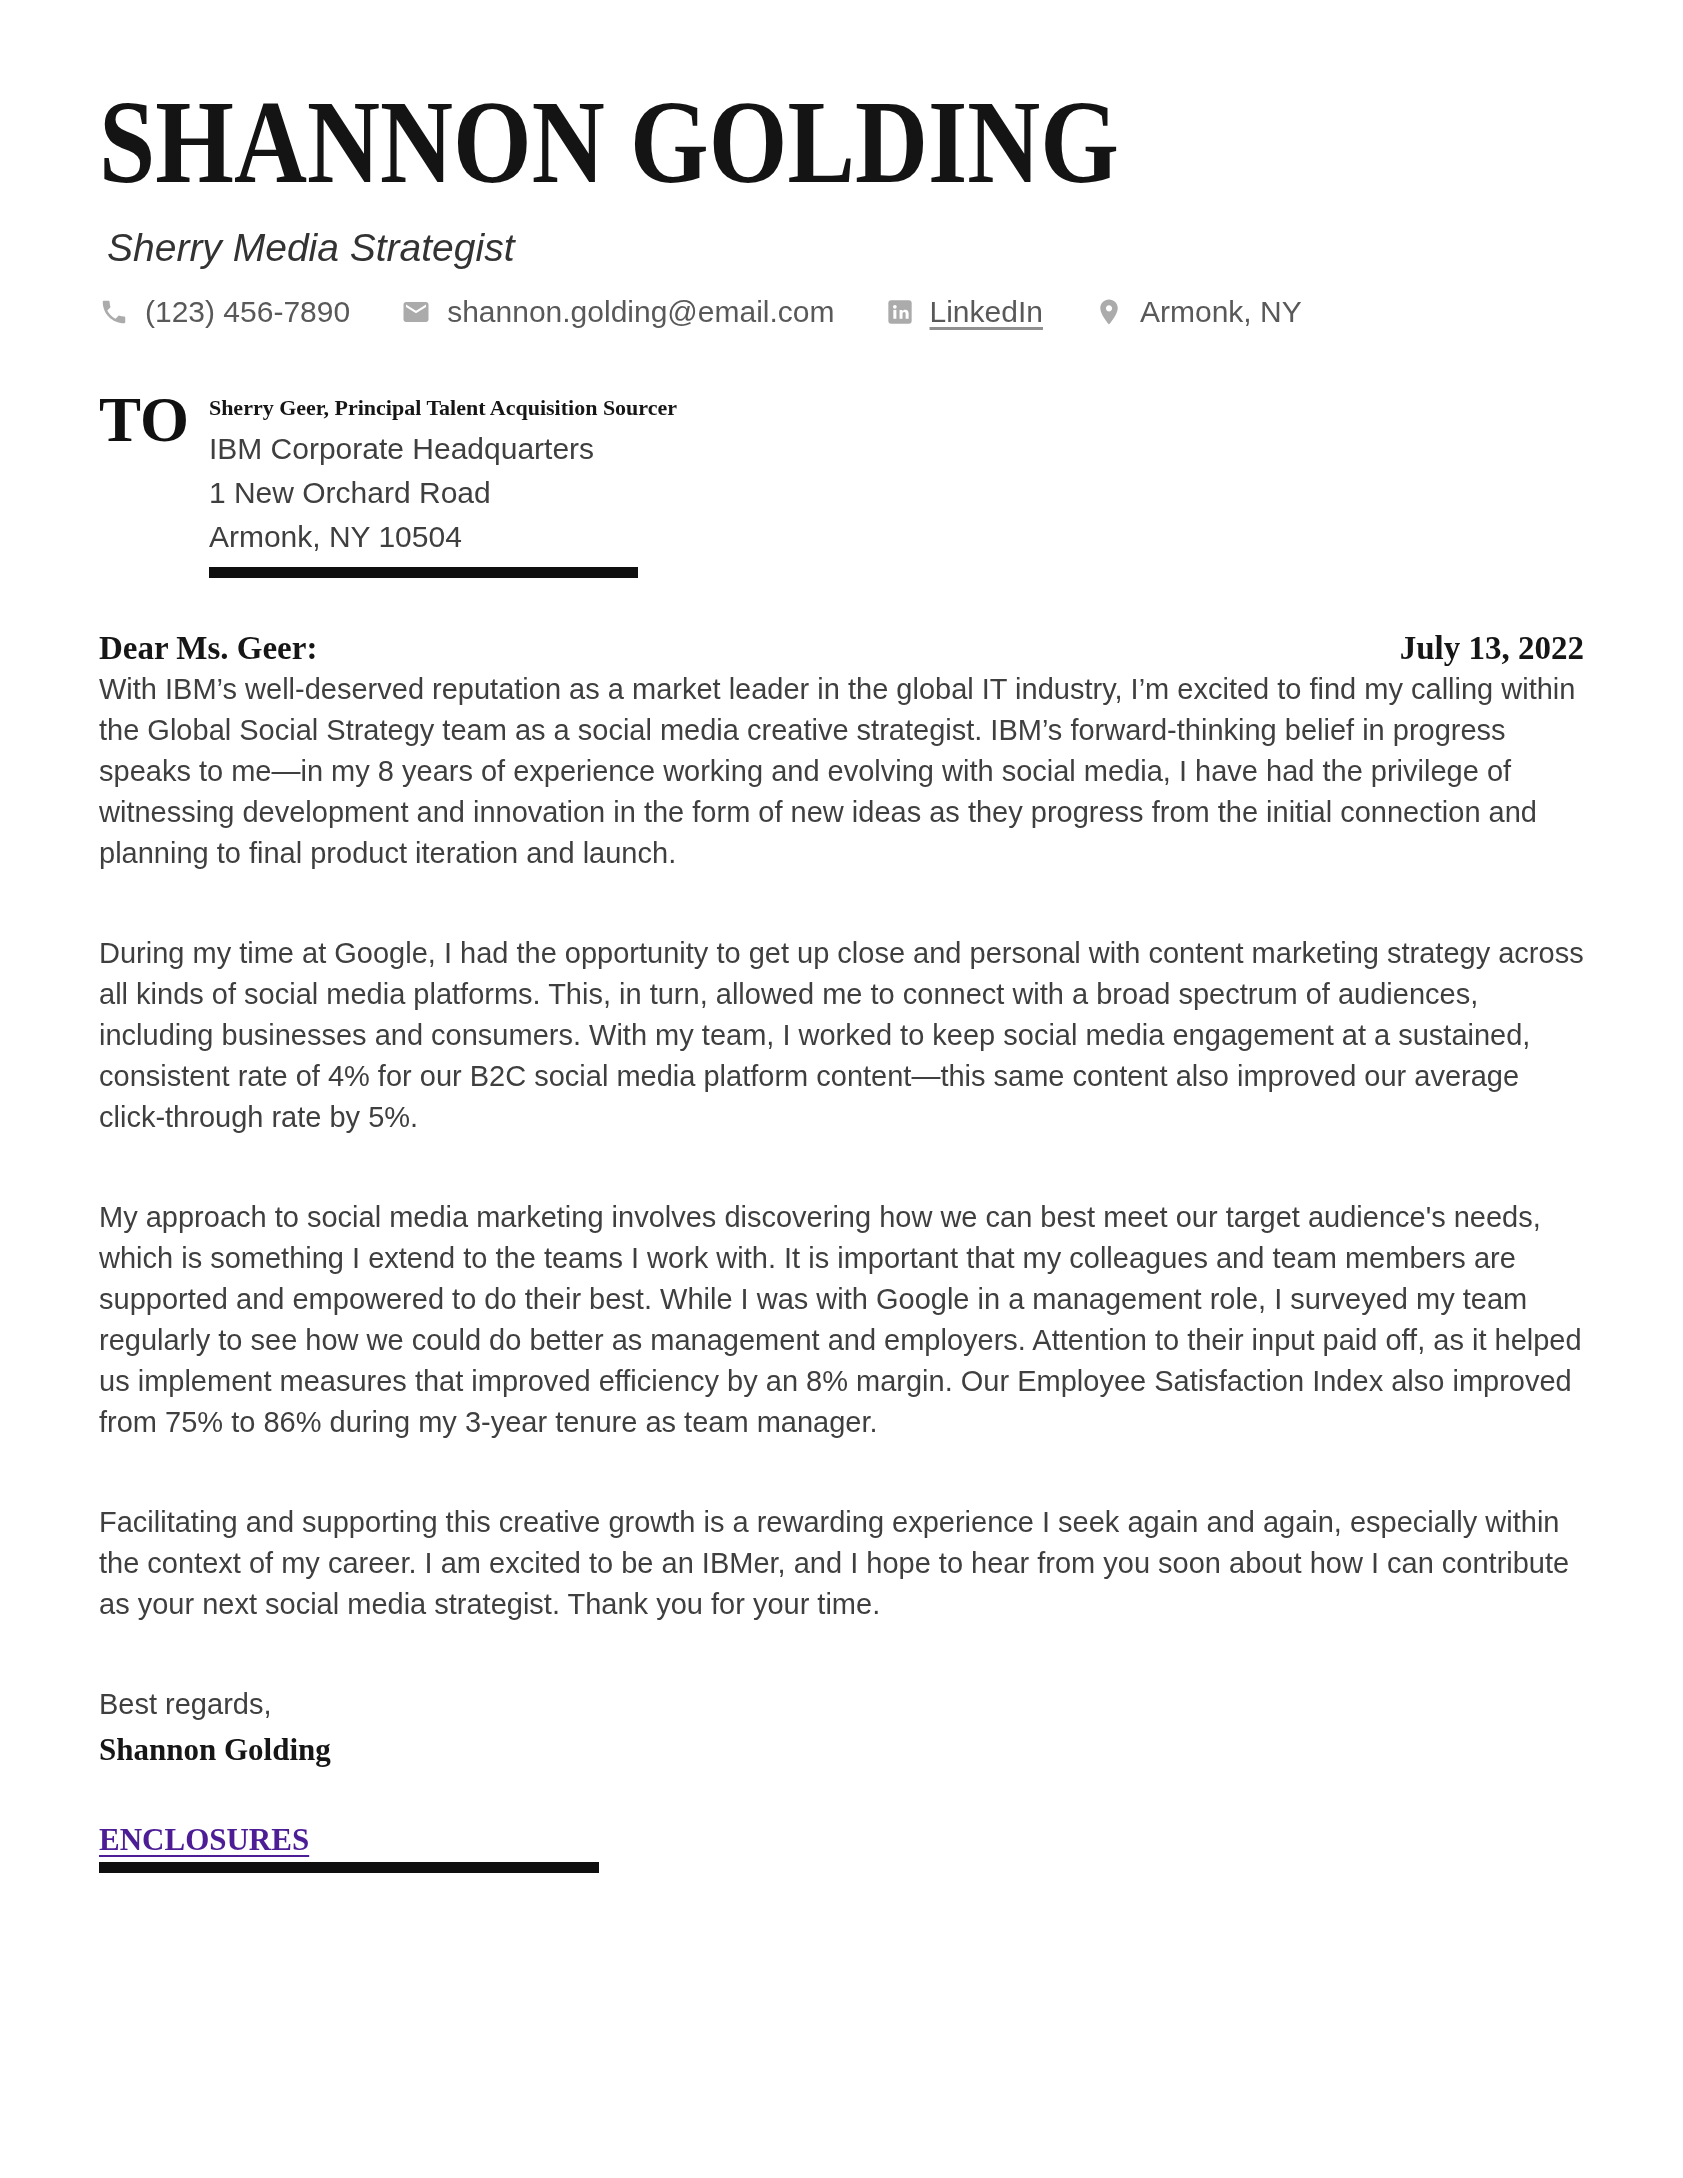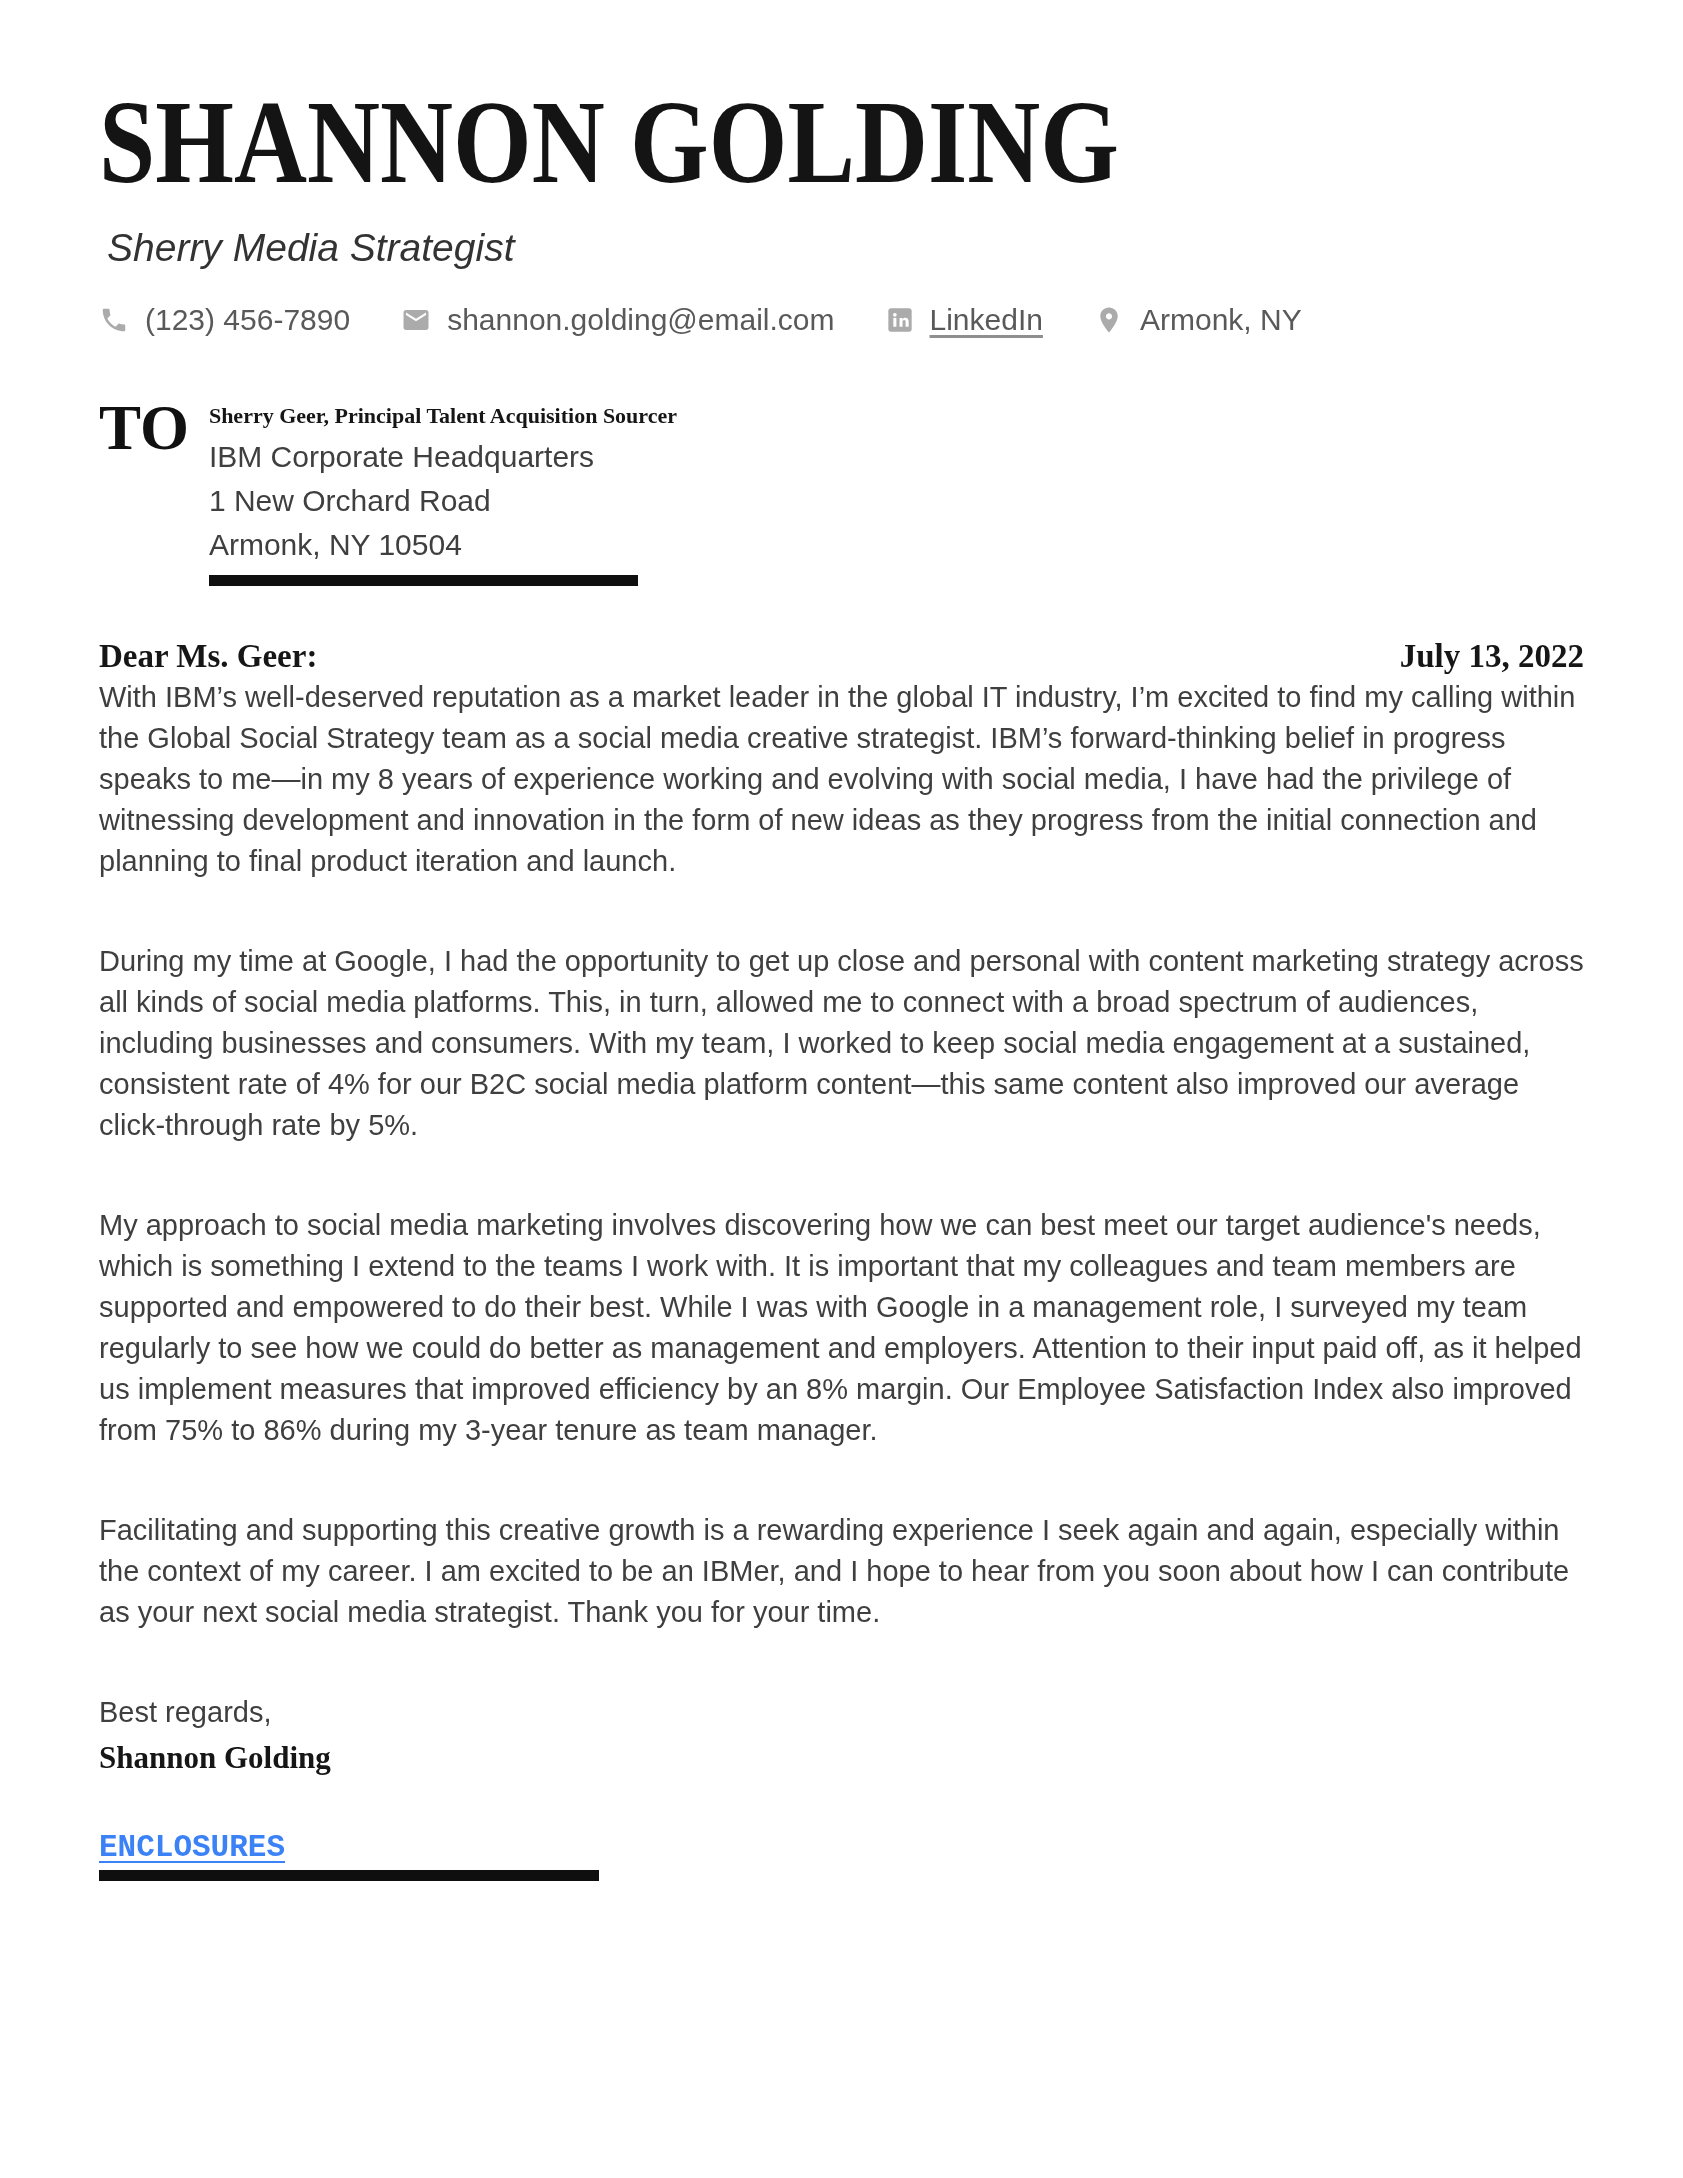--- a/index.html
+++ b/index.html
@@ -32,21 +32,21 @@
     line-height: 1.35;
     color: #333333;
     margin: 20px 0 0 8px;
   }
 
   
   .contact-row {
     display: flex;
     align-items: center;
     gap: 51px;
-    margin-top: 28px;
+    margin-top: 20px;
     font-size: 30px;
     color: #595959;
   }
   .contact-item { display: flex; align-items: center; gap: 16px; }
   .contact-item svg { flex: 0 0 auto; }
   .contact-link {
     color: #595959;
     text-decoration: underline;
     text-underline-offset: 5px;
     text-decoration-color: #8f8f8f;
@@ -98,25 +98,25 @@
     font-family: "Liberation Serif", serif;
     font-weight: 700;
     font-size: 31px;
     line-height: 41px;
     color: #161616;
   }
 
   
   .enclosures { margin-top: 51px; }
   .enclosures-heading {
-    font-family: Liberation Mono, monospace;
+    font-family: Liberation Serif, serif;
     font-weight: 700;
     font-size: 31px;
     line-height: 1.2;
-    color: #3b82f6;
+    color: #4c1d95;
     text-decoration: underline;
     text-decoration-thickness: 2px;
     text-underline-offset: 5px;
     display: inline-block;
   }
   .enclosures-rule { width: 500px; margin-top: 4px; }
   .enclosures ul { margin: 12px 0 0 0; padding: 0 0 0 61px; }
   .enclosures li {
     font-size: 30px;
     line-height: 40px;

